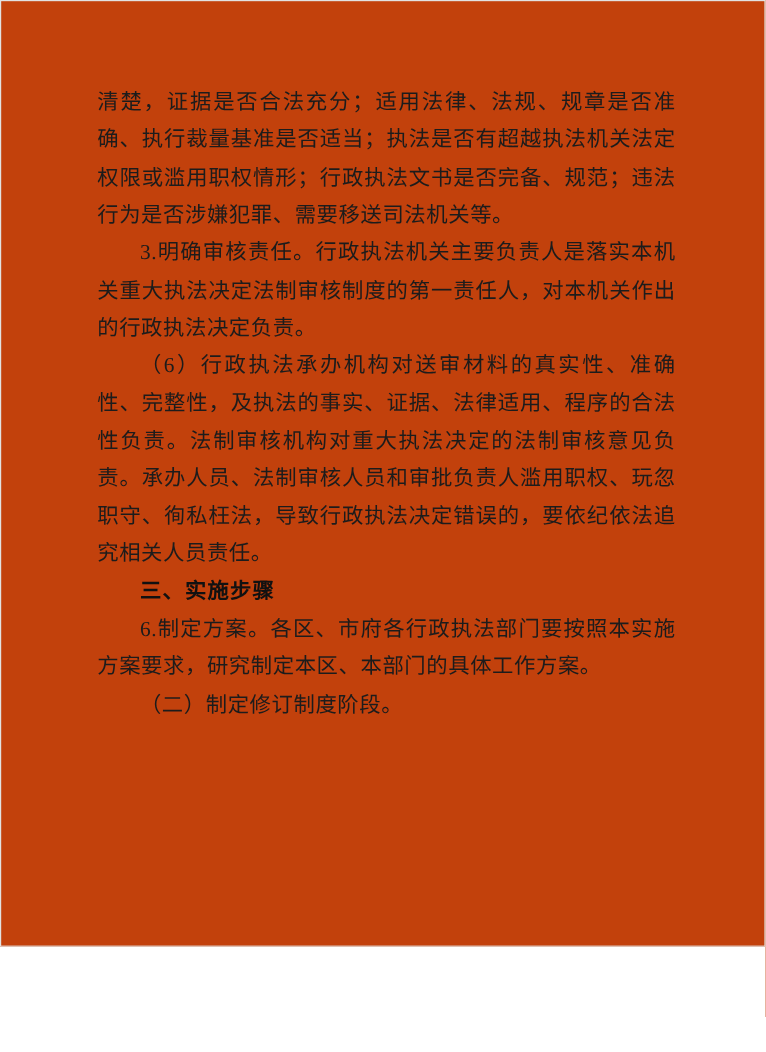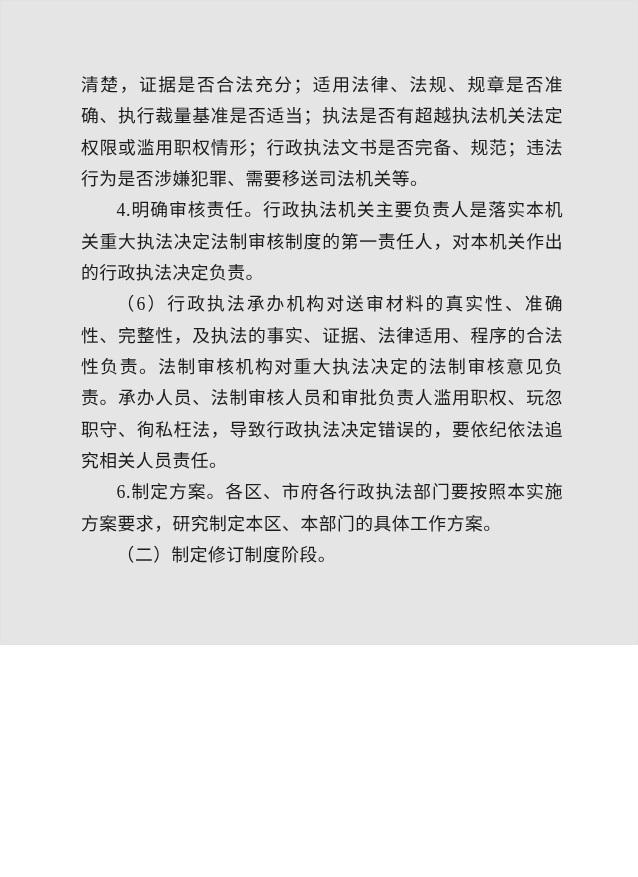--- a/index.html
+++ b/index.html
@@ -3,23 +3,23 @@
 <meta charset="utf-8">
 <style>
   html, body {
     margin: 0;
     padding: 0;
     background: #ffffff;
   }
   .page {
     position: relative;
     width: 638px;
-    height: 645px;
+    height: 789px;
     box-sizing: border-box;
-    background: #e5e5e5;
+    background: #c2410c;
     border: 1px solid #e2e2e2;
     overflow: hidden;
     font-family: "Liberation Serif", "DejaVu Serif", serif;
     color: #1c1c1c;
   }
   .content {
     position: absolute;
     left: 80px;
     top: 69px;
     width: 482px;
@@ -54,19 +54,20 @@
     color: #1c1c1c;
     letter-spacing: 2px;
   }
 </style>
 </head>
 <body>
 
 <div class="page">
   <div class="content">
     <p class="para">清楚，证据是否合法充分；适用法律、法规、规章是否准确、执行裁量基准是否适当；执法是否有超越执法机关法定权限或滥用职权情形；行政执法文书是否完备、规范；违法行为是否涉嫌犯罪、需要移送司法机关等。</p>
-    <p class="para indent">4.明确审核责任。行政执法机关主要负责人是落实本机关重大执法决定法制审核制度的第一责任人，对本机关作出的行政执法决定负责。</p>
+    <p class="para indent">3.明确审核责任。行政执法机关主要负责人是落实本机关重大执法决定法制审核制度的第一责任人，对本机关作出的行政执法决定负责。</p>
     <p class="para indent">（6）行政执法承办机构对送审材料的真实性、准确性、完整性，及执法的事实、证据、法律适用、程序的合法性负责。法制审核机构对重大执法决定的法制审核意见负责。承办人员、法制审核人员和审批负责人滥用职权、玩忽职守、徇私枉法，导致行政执法决定错误的，要依纪依法追究相关人员责任。</p>
+    <p class="para indent heading">三、实施步骤</p>
     <p class="para indent">6.制定方案。各区、市府各行政执法部门要按照本实施方案要求，研究制定本区、本部门的具体工作方案。</p>
     <p class="para indent kai">（二）制定修订制度阶段。</p>
   </div>
   <div class="pagenum">— 6 —</div>
 </div>
 
 </body></html>

